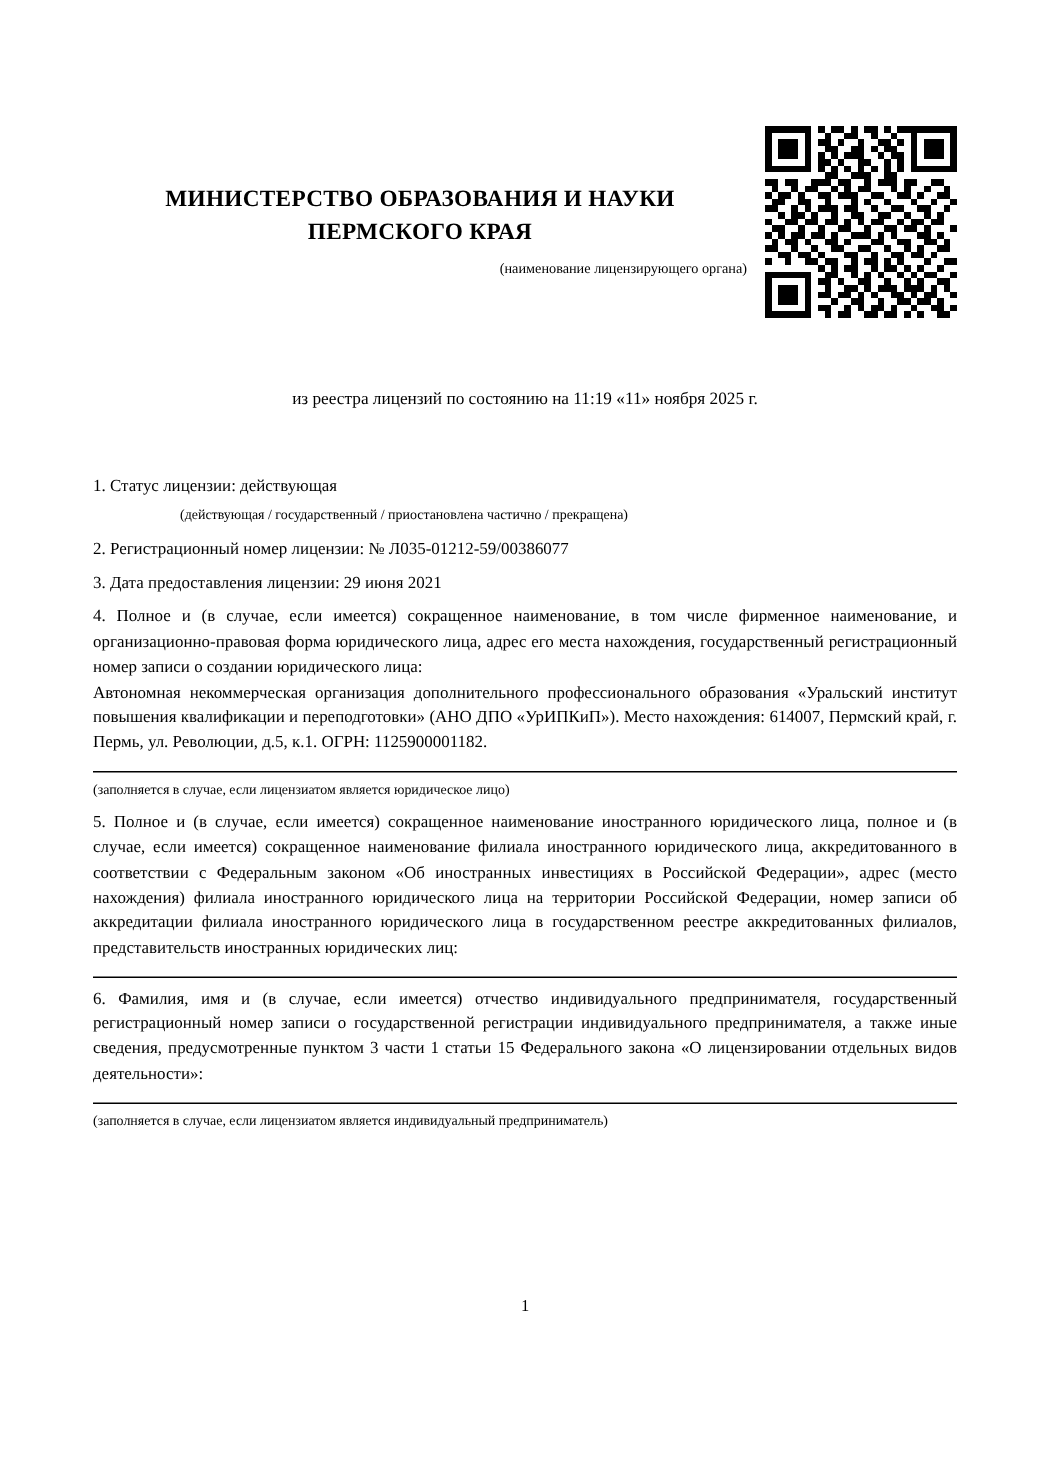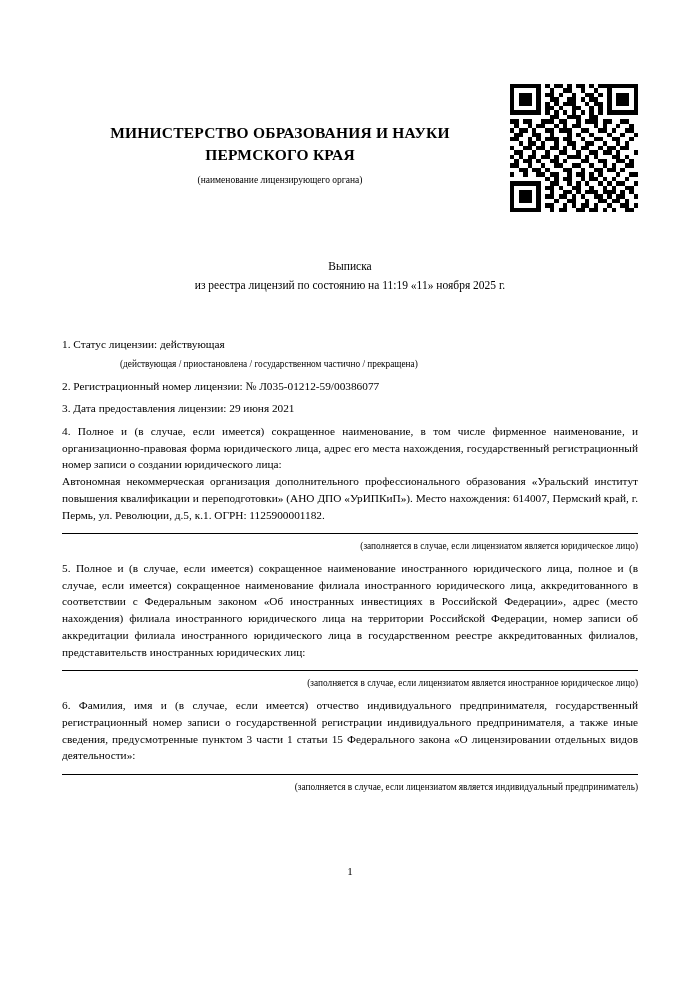--- a/index.html
+++ b/index.html
@@ -38,20 +38,21 @@
   }
   .org-title {
     font-size: 15.5px;
     font-weight: bold;
     line-height: 1.45;
     letter-spacing: 0.2px;
   }
   .org-caption {
     font-size: 9.5px;
     margin-top: 8px;
+    text-align: right;
   }
 
   .doc-title-block {
     margin-top: 72px;
     text-align: center;
     font-size: 11.5px;
     line-height: 1.7;
   }
 
   .section {
@@ -61,21 +62,21 @@
     text-align: justify;
   }
   .section.first { margin-top: 40px; }
 
   .para {
     text-align: justify;
     text-justify: inter-word;
   }
   .note {
     font-size: 9.3px;
-    text-align: right;
+    text-align: left;
     margin-top: 6px;
   }
   .note-left-indent {
     font-size: 9.3px;
     margin-top: 5px;
     padding-left: 58px;
   }
   .rule {
     border: none;
     border-top: 1px solid #000;
@@ -366,48 +367,46 @@
       </g>
     </svg>
   </div>
 
   <div class="header-block">
     <div class="org-title">МИНИСТЕРСТВО ОБРАЗОВАНИЯ И НАУКИ ПЕРМСКОГО КРАЯ</div>
     <div class="org-caption">(наименование лицензирующего органа)</div>
   </div>
 
   <div class="doc-title-block">
-    <div>Выписка</div>
     <div>из реестра лицензий по состоянию на 11:19 «11» ноября 2025 г.</div>
   </div>
 
   <div class="section first">
     <div class="para">1. Статус лицензии: действующая</div>
-    <div class="note-left-indent">(действующая / приостановлена / государственном частично / прекращена)</div>
+    <div class="note-left-indent">(действующая / государственный / приостановлена частично / прекращена)</div>
   </div>
 
   <div class="section">
     <div class="para">2. Регистрационный номер лицензии: № Л035-01212-59/00386077</div>
   </div>
 
   <div class="section">
     <div class="para">3. Дата предоставления лицензии: 29 июня 2021</div>
   </div>
 
   <div class="section">
     <div class="para">4. Полное и (в случае, если имеется) сокращенное наименование, в том числе фирменное наименование, и организационно-правовая форма юридического лица, адрес его места нахождения, государственный регистрационный номер записи о создании юридического лица:</div>
     <div class="para">Автономная некоммерческая организация дополнительного профессионального образования «Уральский институт повышения квалификации и переподготовки» (АНО ДПО «УрИПКиП»). Место нахождения: 614007, Пермский край, г. Пермь, ул. Революции, д.5, к.1. ОГРН: 1125900001182.</div>
     <hr class="rule">
     <div class="note">(заполняется в случае, если лицензиатом является юридическое лицо)</div>
   </div>
 
   <div class="section">
     <div class="para">5. Полное и (в случае, если имеется) сокращенное наименование иностранного юридического лица, полное и (в случае, если имеется) сокращенное наименование филиала иностранного юридического лица, аккредитованного в соответствии с Федеральным законом «Об иностранных инвестициях в Российской Федерации», адрес (место нахождения) филиала иностранного юридического лица на территории Российской Федерации, номер записи об аккредитации филиала иностранного юридического лица в государственном реестре аккредитованных филиалов, представительств иностранных юридических лиц:</div>
     <hr class="rule">
-    <div class="note">(заполняется в случае, если лицензиатом является иностранное юридическое лицо)</div>
   </div>
 
   <div class="section">
     <div class="para">6. Фамилия, имя и (в случае, если имеется) отчество индивидуального предпринимателя, государственный регистрационный номер записи о государственной регистрации индивидуального предпринимателя, а также иные сведения, предусмотренные пунктом 3 части 1 статьи 15 Федерального закона «О лицензировании отдельных видов деятельности»:</div>
     <hr class="rule">
     <div class="note">(заполняется в случае, если лицензиатом является индивидуальный предприниматель)</div>
   </div>
 
 
   <div class="page-number">1</div>

